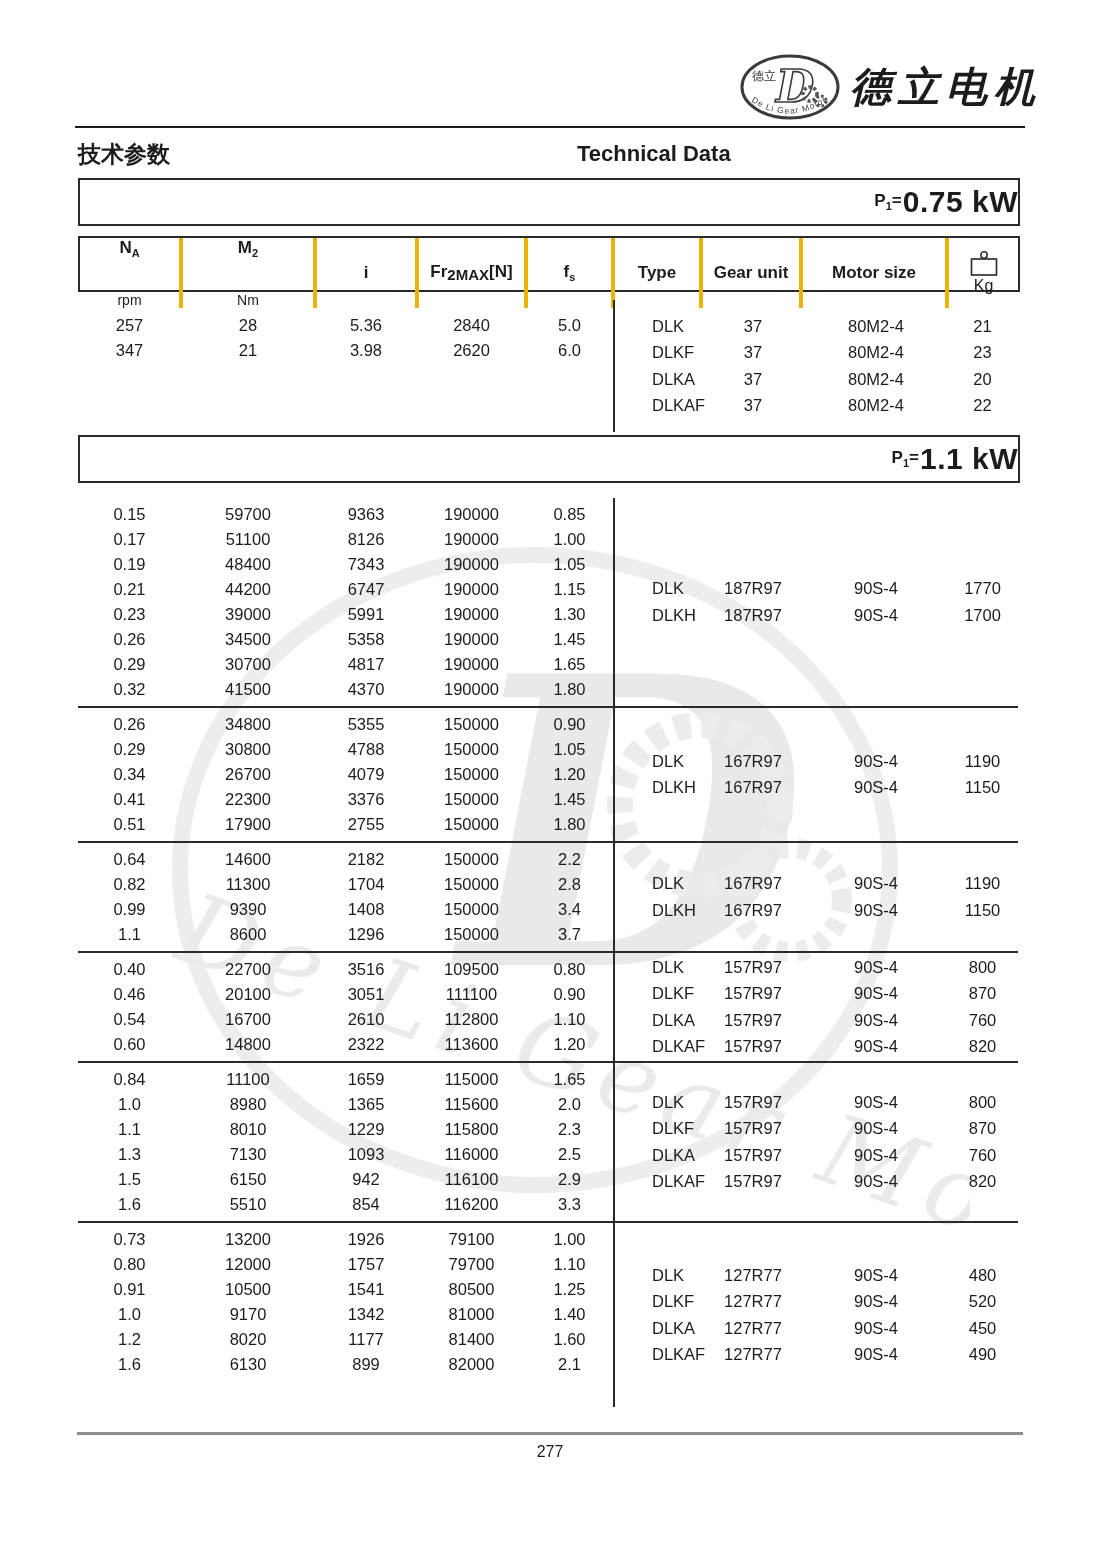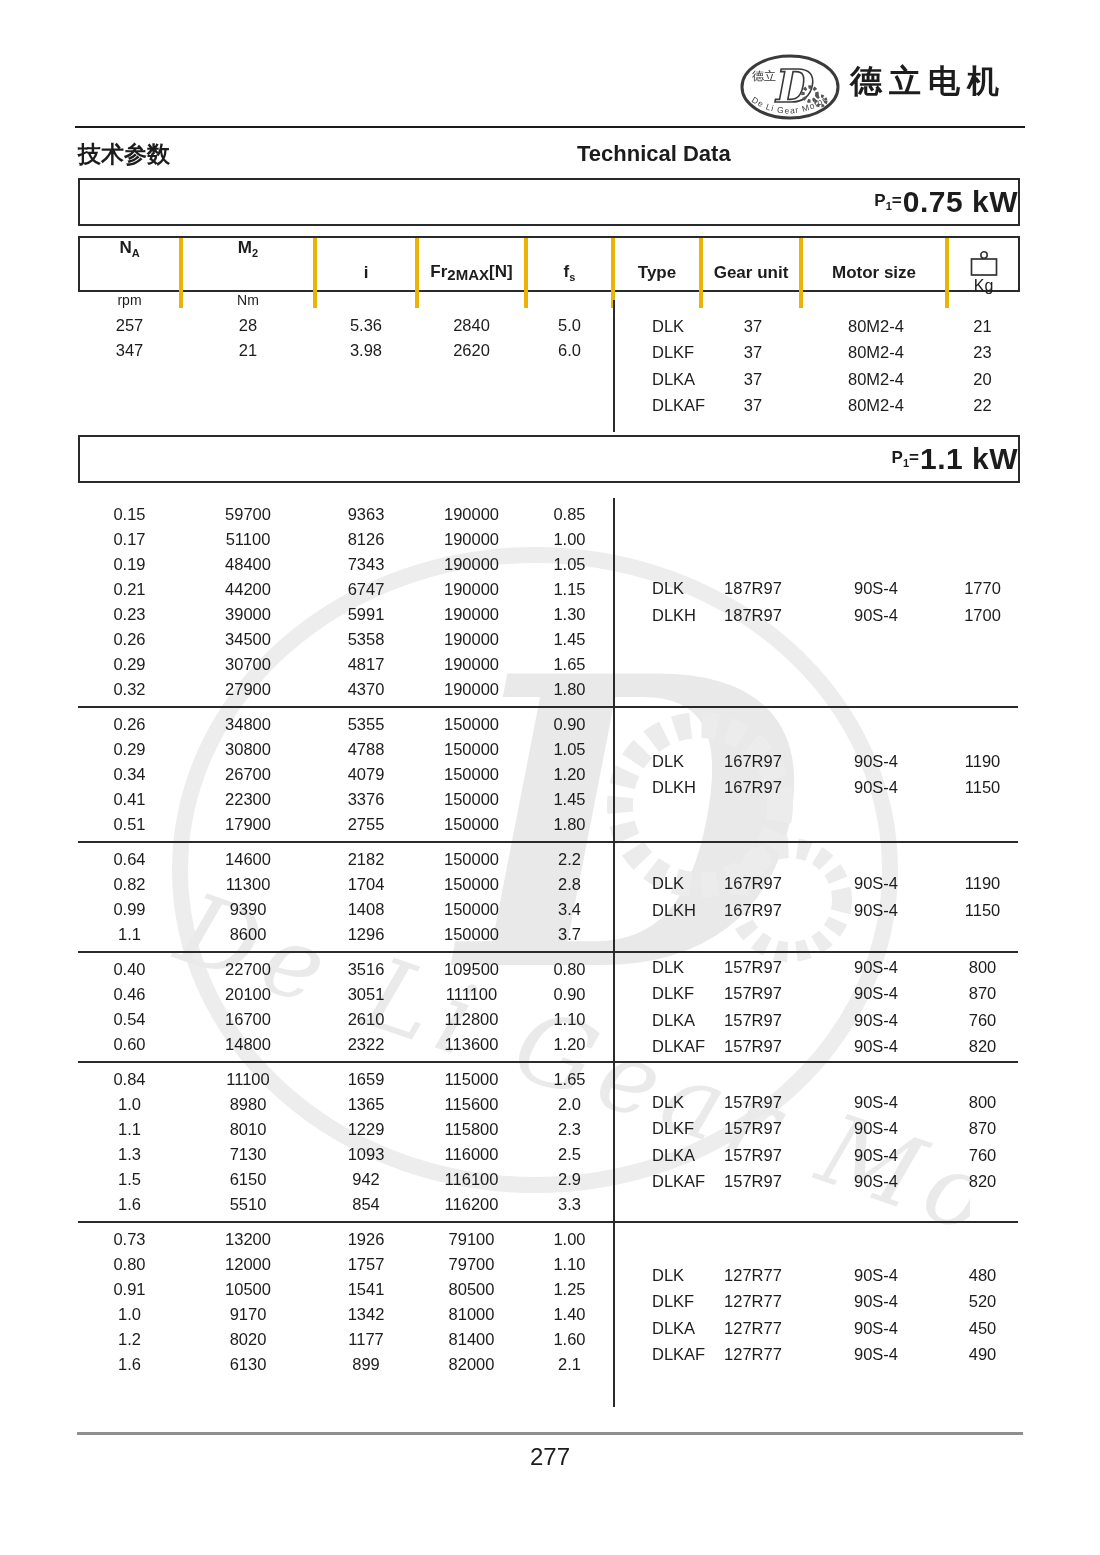--- a/index.html
+++ b/index.html
@@ -3,21 +3,21 @@
 <meta charset="utf-8">
 <style>
   html,body{margin:0;padding:0;background:#ffffff;}
   body{font-family:"Liberation Sans", sans-serif; color:#1c1c1c;}
   .page{position:relative;width:1100px;height:1555px;background:#fff;overflow:hidden;}
   
   .wm{position:absolute;left:130px;top:505px;z-index:0;}
   
   .brand-logo{position:absolute;left:738px;top:54px;width:104px;height:74px;z-index:1;}
   .brand-name{position:absolute;left:850px;top:60px;width:175px;z-index:1;
-    font-family:"DejaVu Serif", serif;font-weight:bold;font-size:32px;letter-spacing:7px;white-space:nowrap;}
+    font-family:"DejaVu Serif", serif;font-weight:bold;font-size:41px;letter-spacing:7px;white-space:nowrap;font-style:italic;}
   .top-rule{position:absolute;left:75px;top:126px;width:950px;height:2px;background:#1b1b1b;z-index:1;}
   .label-cn{position:absolute;left:78px;top:139px;font-size:23px;font-weight:600;z-index:1;}
   .label-en{position:absolute;left:577px;top:141px;font-size:22px;font-weight:bold;z-index:1;}
   
   .power-box{position:absolute;left:78px;width:938px;border:2px solid #2a2a2a;height:44px;
     display:flex;align-items:center;justify-content:flex-end;background:transparent;z-index:1;}
   .power-box .p-small{font-size:17px;font-weight:bold;letter-spacing:0;}
   .power-box .p-small sub{font-size:11px;}
   .power-box .p-big{font-size:30px;font-weight:bold;margin-left:1px;letter-spacing:0.5px;}
   #box075{top:178px;}
@@ -47,21 +47,21 @@
   .data075 .rrows{padding-top:13px;}
   
   .data11{position:absolute;left:78px;top:498px;width:940px;z-index:1;}
   .grp{display:flex;border-bottom:2px solid #2a2a2a;}
   .grp:last-child{border-bottom:none;}
   .grp .gl{width:535px;padding:4px 0;}
   .grp .gr{border-left:2px solid #2a2a2a;flex:1;display:flex;flex-direction:column;justify-content:center;}
   .grp.last .gl{padding-bottom:30px;}
   
   .foot-rule{position:absolute;left:77px;top:1432px;width:946px;height:3px;background:#8f8f8f;z-index:1;}
-  .page-num{position:absolute;left:0;top:1443px;width:1100px;text-align:center;font-size:24px;z-index:1;}
+  .page-num{position:absolute;left:0;top:1443px;width:1100px;text-align:center;font-size:16px;z-index:1;}
 </style>
 </head>
 <body>
 
 <div class="page">
 
   <svg class="wm" width="840" height="760" viewBox="0 0 840 760" aria-hidden="true">
     <ellipse cx="405" cy="365" rx="355" ry="315" fill="none" stroke="#ededed" stroke-width="16"></ellipse>
     <text x="330" y="460" font-family="'DejaVu Serif', serif" font-style="italic" font-weight="bold" font-size="400" fill="#e9e9e9">D</text>
     <circle cx="570" cy="300" r="80" fill="none" stroke="#ececec" stroke-width="26" stroke-dasharray="16 11"></circle>
@@ -243,21 +243,21 @@
           <div class="lrow">
             <span>0.29</span>
             <span>30700</span>
             <span>4817</span>
             <span>190000</span>
             <span>1.65</span>
           </div>
 
           <div class="lrow">
             <span>0.32</span>
-            <span>27900</span>
+            <span>41500</span>
             <span>4370</span>
             <span>190000</span>
             <span>1.80</span>
           </div>
         </div>
       <div class="gr">
 
           <div class="rrow">
             <span class="t">DLK</span>
             <span>187R97</span>

